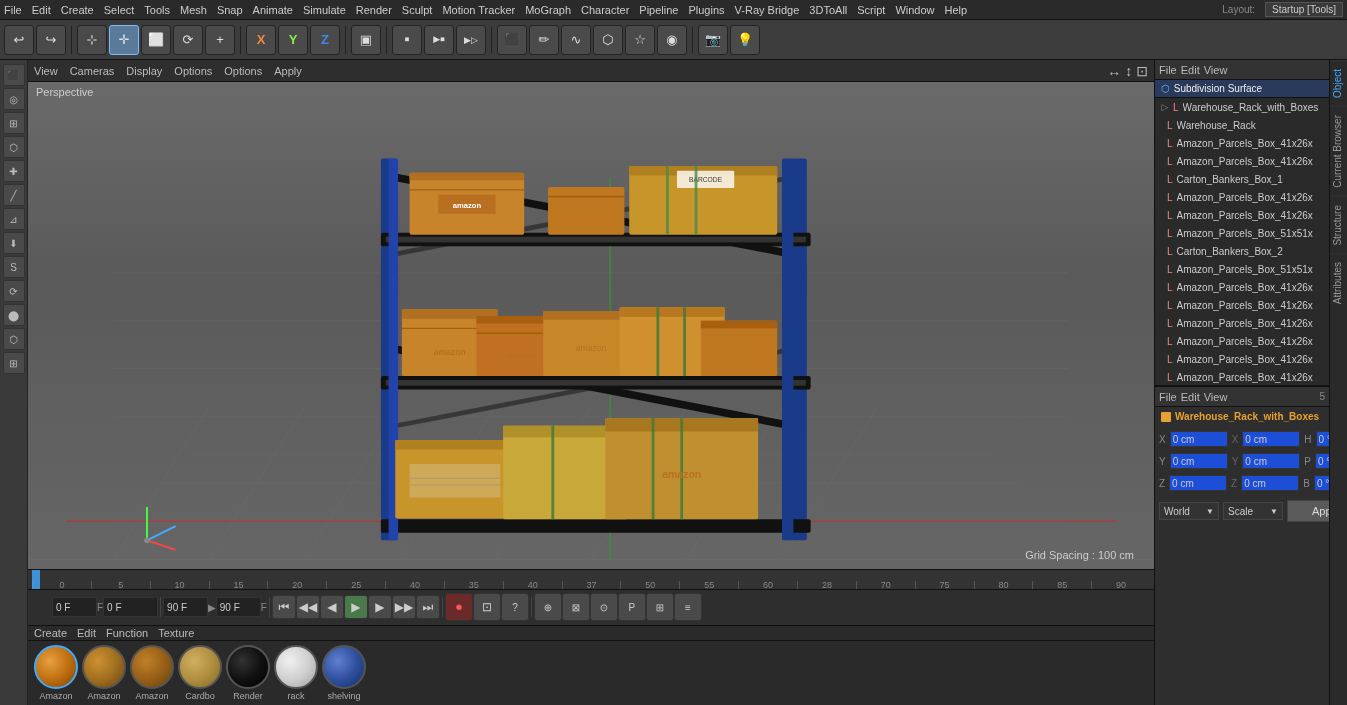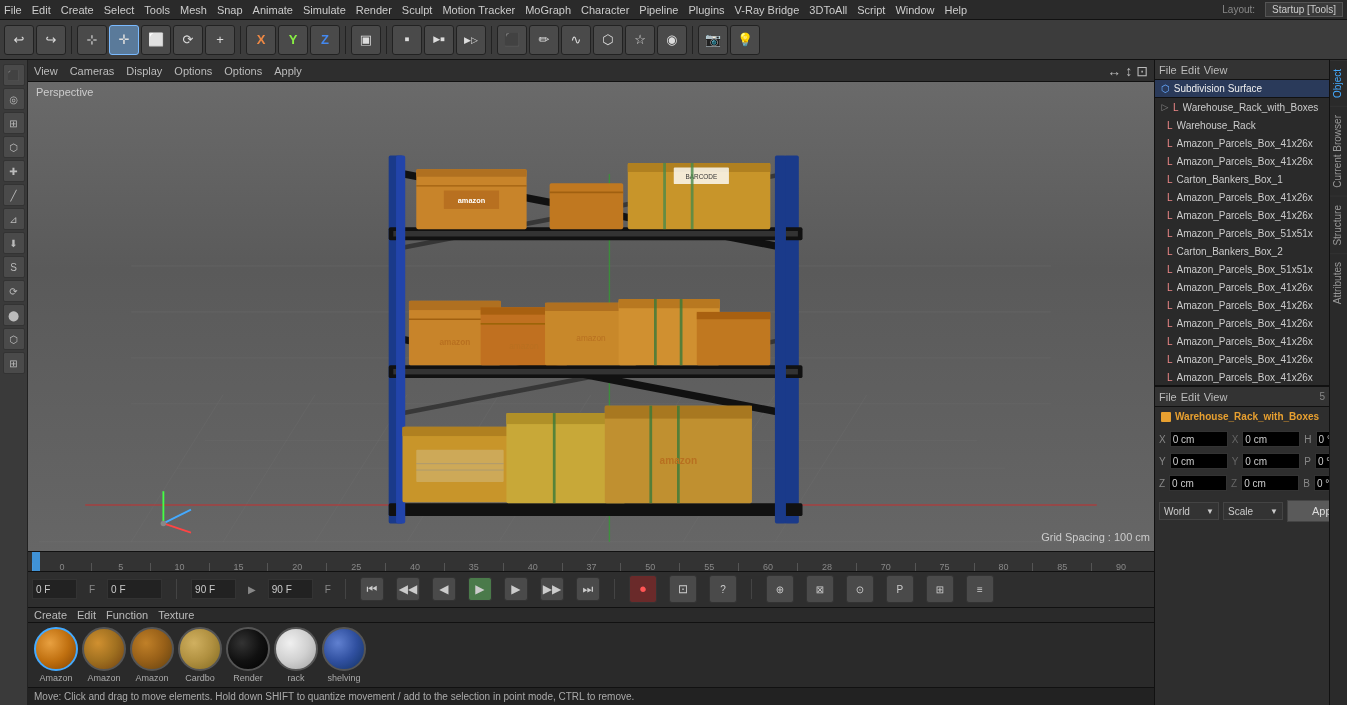--- a/index.html
+++ b/index.html
@@ -32,28 +32,28 @@
 
     
     #viewport { flex: 1; position: relative; background: #5a5a5a; overflow: hidden; }
     #viewport-bg { position: absolute; inset: 0; background: linear-gradient(180deg, #6a6a6a 0%, #5a5a5a 40%, #666 100%); }
 
     
     #warehouse-scene { width: 100%; height: 100%; position: absolute; }
 
     
     #viewport-label { position: absolute; top: 4px; left: 8px; color: #ccc; font-size: 11px; }
-    #grid-info { position: absolute; bottom: 8px; right: 4px; color: #ccc; font-size: 11px; }
+    #grid-info { position: absolute; bottom: 8px; right: 20px; color: #ccc; font-size: 11px; }
 
     
     #timeline { height: 56px; background: #2e2e2e; border-top: 1px solid #111; display: flex; flex-direction: column; }
     #timeline-ruler { height: 20px; background: #333; display: flex; align-items: center; padding: 0 4px; position: relative; overflow: hidden; border-bottom: 1px solid #111; }
     #timeline-ruler-marks { display: flex; align-items: flex-end; height: 100%; width: 100%; }
     .ruler-mark { color: #888; font-size: 9px; flex: 1; text-align: center; border-left: 1px solid #555; height: 8px; line-height: 8px; }
-    #timeline-controls-row { display: flex; align-items: center; height: 36px; padding: 0 4px; gap: 12px; }
+    #timeline-controls-row { display: flex; align-items: center; height: 36px; padding: 0 4px; gap: 0; margin-left: 20px; }
     .tc-field { background: #222; border: 1px solid #333; color: #ccc; width: 55px; height: 20px; font-size: 10px; padding: 0 3px; }
     .tc-btn { width: 24px; height: 24px; background: #4a4a4a; border: 1px solid #333; border-radius: 3px; color: #ccc; display: flex; align-items: center; justify-content: center; cursor: pointer; font-size: 12px; }
     .tc-btn.play { background: #4a7a4a; }
     .tc-separator { width: 1px; height: 20px; background: #444; margin: 0 2px; }
     .tc-icon-btn { width: 28px; height: 28px; background: #4a4a4a; border: 1px solid #333; border-radius: 3px; display: flex; align-items: center; justify-content: center; cursor: pointer; }
 
     
     #material-bar { height: 80px; background: #2a2a2a; border-top: 1px solid #111; display: flex; flex-direction: column; }
     #material-bar-menu { display: flex; align-items: center; height: 20px; padding: 0 6px; gap: 10px; border-bottom: 1px solid #111; }
     #material-bar-menu span { color: #bbb; font-size: 11px; cursor: pointer; }
@@ -81,21 +81,21 @@
     .obj-name { font-size: 10px; color: #ccc; white-space: nowrap; overflow: hidden; text-overflow: ellipsis; }
 
     
     #right-bottom { height: 320px; border-top: 2px solid #111; display: flex; flex-direction: column; }
     #right-bottom-toolbar { display: flex; align-items: center; height: 20px; background: #333; border-bottom: 1px solid #111; padding: 0 4px; gap: 4px; }
     #right-bottom-toolbar span { color: #bbb; font-size: 11px; cursor: pointer; }
     #attr-selected { padding: 4px 6px; color: #e8a030; font-size: 10px; font-weight: bold; }
     #attr-table { padding: 4px; display: flex; flex-direction: column; gap: 4px; }
     .attr-row { display: flex; align-items: center; height: 18px; gap: 4px; }
     .attr-label { color: #888; font-size: 10px; width: 14px; }
-    .attr-field { background: #000000; border: 1px solid #333; color: #ccc; font-size: 10px; width: 58px; height: 16px; padding: 0 2px; }
+    .attr-field { background: #1d4ed8; border: 1px solid #333; color: #ccc; font-size: 10px; width: 58px; height: 16px; padding: 0 2px; }
     .attr-field-sm { width: 40px; }
     #world-scale-row { display: flex; align-items: center; gap: 4px; padding: 4px; }
     .dropdown-btn { background: #333; border: 1px solid #444; color: #ccc; font-size: 10px; height: 18px; padding: 0 4px; cursor: pointer; display: flex; align-items: center; gap: 2px; min-width: 60px; }
     #apply-btn { background: #5a5a5a; border: 1px solid #444; color: #ddd; font-size: 11px; height: 22px; padding: 0 24px; cursor: pointer; margin-left: auto; }
 
     
     ::-webkit-scrollbar { width: 6px; }
     ::-webkit-scrollbar-track { background: #222; }
     ::-webkit-scrollbar-thumb { background: #555; border-radius: 3px; }
 
@@ -439,23 +439,20 @@
           <div class="swatch-circle" style="background: radial-gradient(circle at 35% 35%, #f0f0f0, #d0d0d0, #a0a0a0);"></div>
           <span class="swatch-label">rack</span>
         </div>
         <div class="material-swatch">
           <div class="swatch-circle" style="background: radial-gradient(circle at 35% 35%, #6080d0, #3050a0, #103060);"></div>
           <span class="swatch-label">shelving</span>
         </div>
       </div>
     </div>
 
-    <div id="status-bar">
-      <span>Move: Click and drag to move elements. Hold down SHIFT to quantize movement / add to the selection in point mode, CTRL to remove.</span>
-    </div>
   </div>
 
   <div id="right-panel">
     <div id="right-top">
       <div id="right-top-toolbar">
         <span>File</span>
         <span>Edit</span>
         <span>View</span>
       </div>
 

